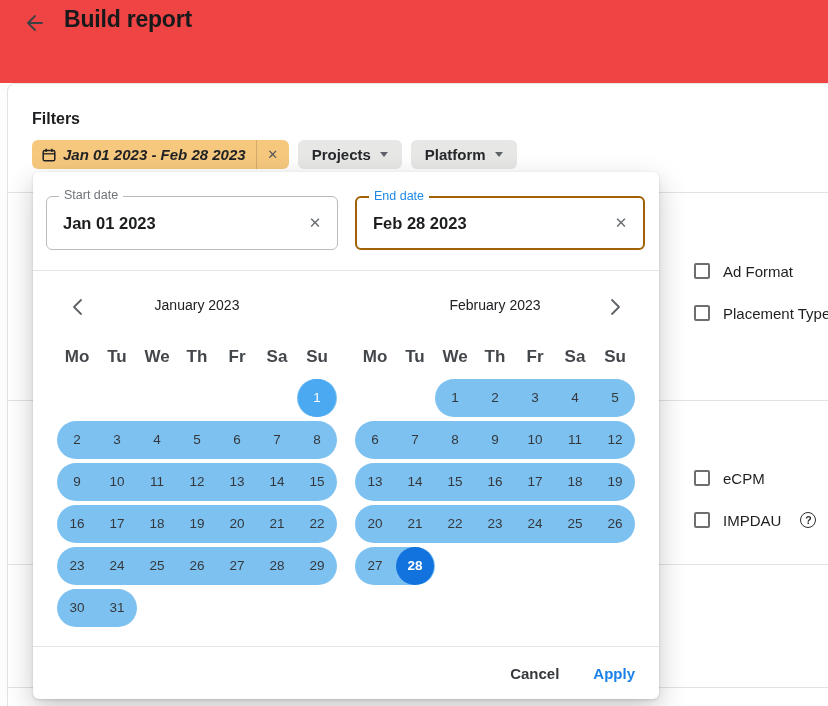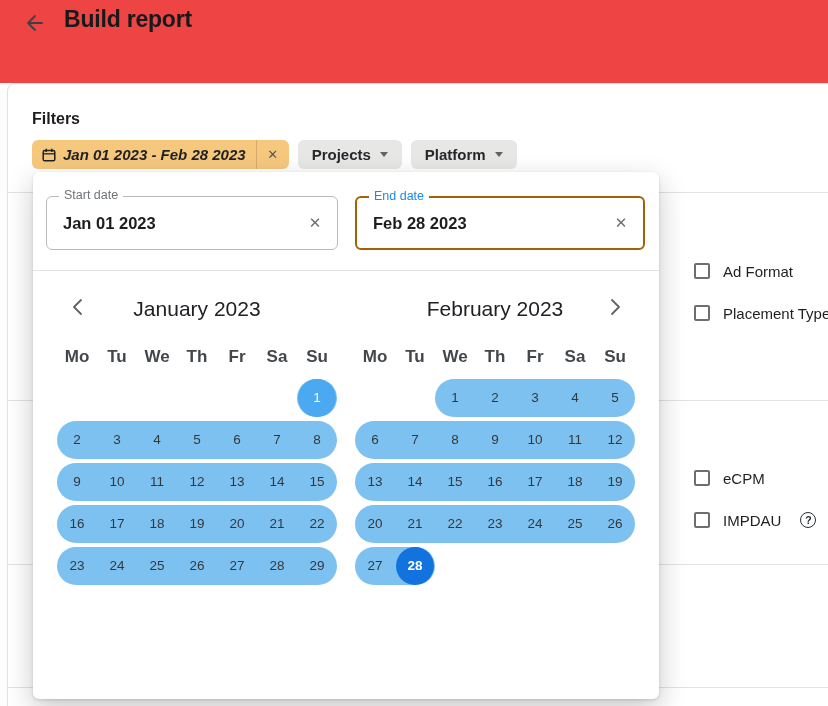--- a/index.html
+++ b/index.html
@@ -57,21 +57,21 @@
   .field-clear{ position:absolute; right:8px; top:50%; transform:translateY(-50%);
     width:28px; height:28px; display:flex; align-items:center; justify-content:center;
     font-size:15px; color:#6b6f73; cursor:pointer; }
   .dlg-divider{ position:absolute; left:0; top:98px; width:626px; height:1px; background:#e3e3e3; }
   .nav{ position:absolute; top:115px; width:40px; height:40px; display:flex; align-items:center;
     justify-content:center; cursor:pointer; }
   .nav-prev{ left:24px; } .nav-next{ left:562px; }
   .month{ position:absolute; top:115px; width:280px; height:344px; }
   .month-jan{ left:24px; } .month-feb{ left:322px; }
   .month-title{ position:absolute; top:10px; left:0; width:280px; text-align:center;
-    font-size:21px; color:#202124; }
+    font-size:14px; color:#202124; }
   .weekdays{ position:absolute; top:60px; left:0; width:280px; height:20px; display:flex; }
   .wd{ width:40px; text-align:center; font-size:17px; color:#43474b; line-height:20px;font-weight:bold; }
   .grid{ position:absolute; top:92px; left:0; width:280px; height:252px; }
   .week{ position:absolute; left:0; width:280px; height:38px; }
   .pill{ position:absolute; top:0; height:38px; border-radius:19px; background:#7dc1f0; }
   .day{ position:absolute; top:0; width:40px; height:38px; line-height:38px; text-align:center;
     font-size:13.5px; color:#34383c; cursor:pointer; }
   .day.sel-start{ width:38px; height:38px; border-radius:50%; background:#4aa9f1; color:#fff; }
   .day.sel-end{ width:38px; height:38px; border-radius:50%; background:#1273df; color:#fff; font-weight:700; }
   .dlg-footer{ position:absolute; left:0; bottom:0; width:626px; height:53px;
@@ -221,20 +221,25 @@
           </div>
           <div class="week" style="top: 168px;">
             <div class="pill" style="left: 0px; width: 280px;"></div>
             <div class="day" style="left: 0px;">23</div>
             <div class="day" style="left: 40px;">24</div>
             <div class="day" style="left: 80px;">25</div>
             <div class="day" style="left: 120px;">26</div>
             <div class="day" style="left: 160px;">27</div>
             <div class="day" style="left: 200px;">28</div>
             <div class="day" style="left: 240px;">29</div>
+          </div>
+          <div class="week" style="top: 210px;">
+            <div class="pill" style="left: 0px; width: 80px;"></div>
+            <div class="day" style="left: 0px;">30</div>
+            <div class="day" style="left: 40px;">31</div>
           </div>
         </div>
     </div>
 
     <div class="month month-feb">
       <div class="month-title">February 2023</div>
       <div class="weekdays">
           <span class="wd">Mo</span>
           <span class="wd">Tu</span>
           <span class="wd">We</span>
@@ -283,15 +288,19 @@
             <div class="day" style="left: 240px;">26</div>
           </div>
           <div class="week" style="top: 168px;">
             <div class="pill" style="left: 0px; width: 80px;"></div>
             <div class="day" style="left: 0px;">27</div>
             <div class="day sel-end" style="left: 41px;">28</div>
           </div>
         </div>
     </div>
 
+    <div class="dlg-footer">
+      <span class="btn-cancel">Cancel</span>
+      <span class="btn-apply">Apply</span>
+    </div>
   </div>
 
 </div>
 
 </body></html>

